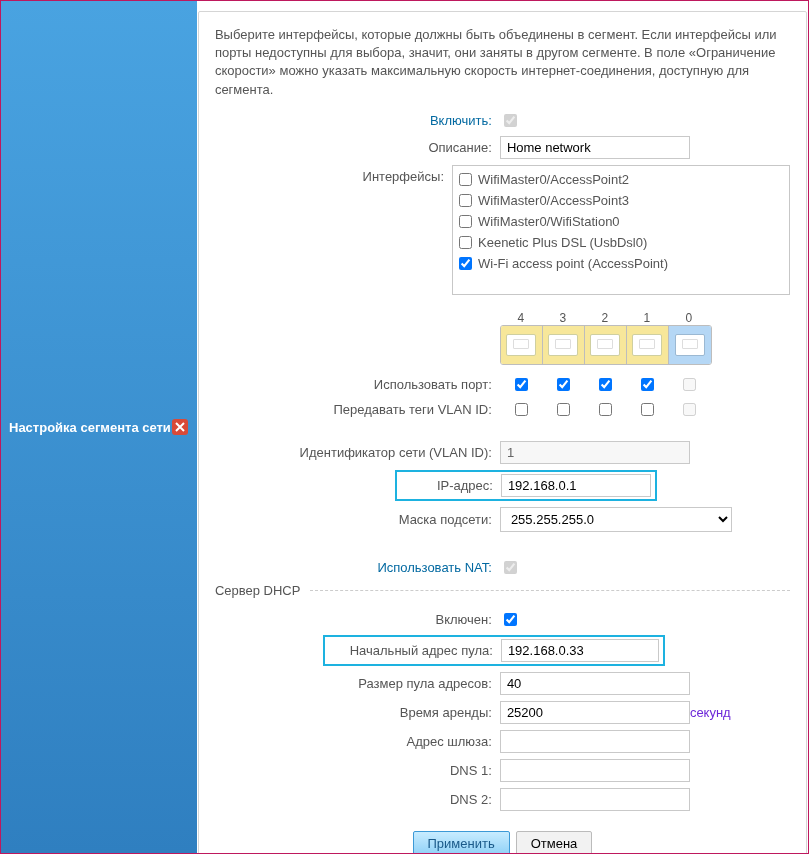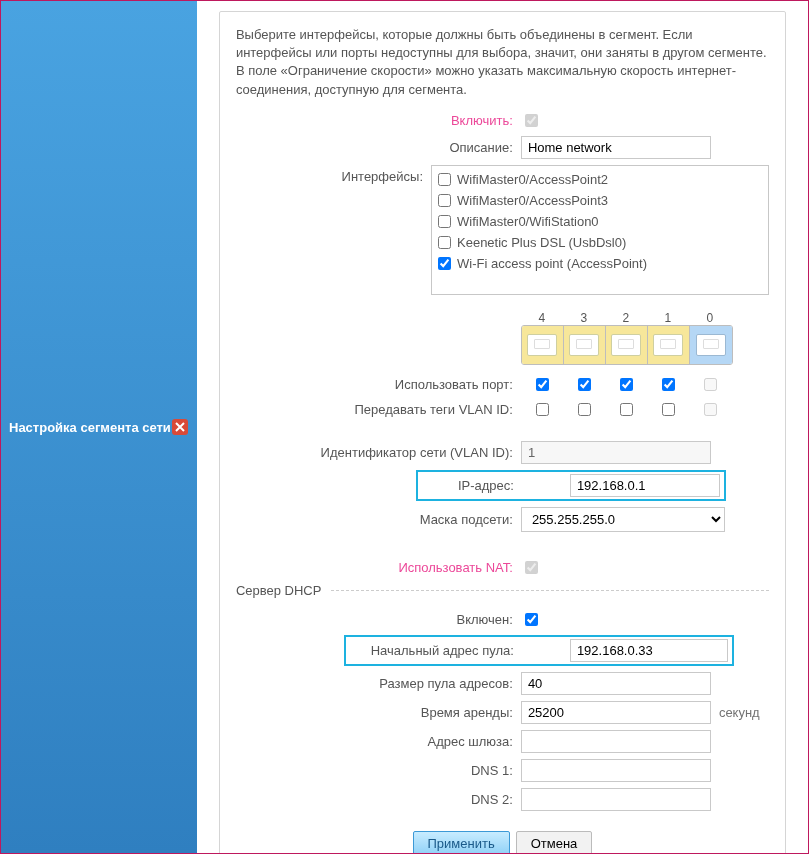--- a/index.html
+++ b/index.html
@@ -5,27 +5,27 @@
   * { box-sizing: border-box; }
   body { margin: 0; font-family: Arial, Helvetica, sans-serif; font-size: 13px; color: #333;
          background: #e8e8e8; }
   .dialog { width: 809px; height: 854px; border: 1px solid #be185d; background: #fff;
             display: flex; flex-direction: row; box-shadow: 0 2px 6px rgba(0,0,0,.2); }
   .titlebar { background: linear-gradient(#49a3e1, #2f7fc0); color: #fff; font-weight: bold;
               padding: 5px 8px; display: flex; justify-content: space-between; align-items: center; }
   .titlebar .close { width: 18px; height: 18px; display: flex; align-items: center; justify-content: center;
                      cursor: pointer; }
   .titlebar .close svg { width: 16px; height: 16px; }
-  .body { flex: 1; padding: 10px 22px; overflow: auto; }
+  .body { flex: 1; padding: 10px 1px; overflow: auto; }
   .inner { border: 1px solid #d5d5d5; border-radius: 2px; padding: 14px 16px 18px; }
   .intro { color: #555; line-height: 1.4; margin-bottom: 12px; }
   .row { display: flex; align-items: center; margin: 6px 0; }
   .row.align-top { align-items: flex-start; }
   .lbl { width: 285px; text-align: right; padding-right: 8px; color: #555; }
-  .lbl.disabled { color: #ec4899; }
+  .lbl.disabled { color: #0369a1; }
   .val { flex: 1; display: flex; align-items: center; }
   input[type=text], select { font: inherit; padding: 3px 6px; border: 1px solid #c9c9c9; background: #fff; }
   input.ro { background: #f7f7f7; color: #666; }
   .iflist { width: 338px; height: 130px; border: 1px solid #c7c7c7; overflow-y: scroll; padding: 3px 4px; }
   .iflist .item { padding: 3px 2px; display: flex; align-items: center; color: #555; }
   .iflist .item input { margin: 0 6px 0 0; }
   .ports-wrap { display:flex; flex-direction: column; align-items: flex-start; margin: 10px 0 4px 0; }
   .port-nums { display:flex; }
   .port-nums span { width: 42px; text-align:center; color:#555; font-size:12px; }
   .port-icons { display:flex; border:1px solid #bdbdbd; border-radius:3px; overflow:hidden; }
@@ -33,21 +33,21 @@
           display:flex; align-items:center; justify-content:center; position:relative; }
   .port:last-child { border-right:none; }
   .port.blue { background:#b5d7f5; }
   .port .eth { width:30px; height:22px; background:#fff; border:1px solid #cfcfa0; border-radius:2px;
                position:relative; }
   .port .eth:after { content:""; position:absolute; left:6px; right:6px; top:4px; height:8px;
                      border:1px solid #ddd; border-radius:1px; }
   .port.blue .eth { border-color:#9bb8d2; }
   .check-grid .cell { width:42px; text-align:center; }
   .check-grid { display:flex; }
-  .highlight-row { border:2px solid #1db2e0; padding:2px 4px;gap:48px; }
+  .highlight-row { border:2px solid #1db2e0; padding:2px 4px; }
   .section-title { color:#555; display:flex; align-items:center; }
   .section-title .dash { flex:1; border-bottom:1px dashed #ccc; margin-left:10px; }
   .btns { margin-top:20px; display:flex; justify-content:center; gap:6px; align-items:center; }
   button { font:inherit; padding:4px 14px; border:1px solid #bbb; border-radius:2px; background:#f2f2f2; cursor:pointer; }
   button.primary { background:linear-gradient(#c8ecff,#8fd1f7); border-color:#3c99d6; color:#1a5a8a; }
 </style>
 </head>
 <body>
 
 <div class="dialog">
@@ -174,21 +174,21 @@
       <div class="row" style="margin-left:180px;">
         <div class="highlight-row" style="display:flex;align-items:center;">
           <div style="width:100px;text-align:right;padding-right:8px;color:#555">IP-адрес:</div>
           <input type="text" style="width: 150px;" value="192.168.0.1">
         </div>
       </div>
 
       <div class="row">
         <div class="lbl">Маска подсети:</div>
         <div class="val">
-          <select style="width:204px">
+          <select style="width:232px">
             <option>255.255.255.0</option>
           </select>
         </div>
       </div>
 
       <div style="height:14px"></div>
 
       <div class="row">
         <div class="lbl disabled">Использовать NAT:</div>
         <div class="val">
@@ -219,21 +219,21 @@
         <div class="lbl">Размер пула адресов:</div>
         <div class="val">
           <input type="text" style="width: 190px;" value="40">
         </div>
       </div>
 
       <div class="row">
         <div class="lbl">Время аренды:</div>
         <div class="val">
           <input type="text" style="width: 190px;" value="25200">
-          <span style="margin-left:8px;color:#737373">секунд</span>
+          <span style="color:#6d28d9">секунд</span>
         </div>
       </div>
 
       <div class="row">
         <div class="lbl">Адрес шлюза:</div>
         <div class="val">
           <input type="text" style="width: 190px;" value="">
         </div>
       </div>
 

